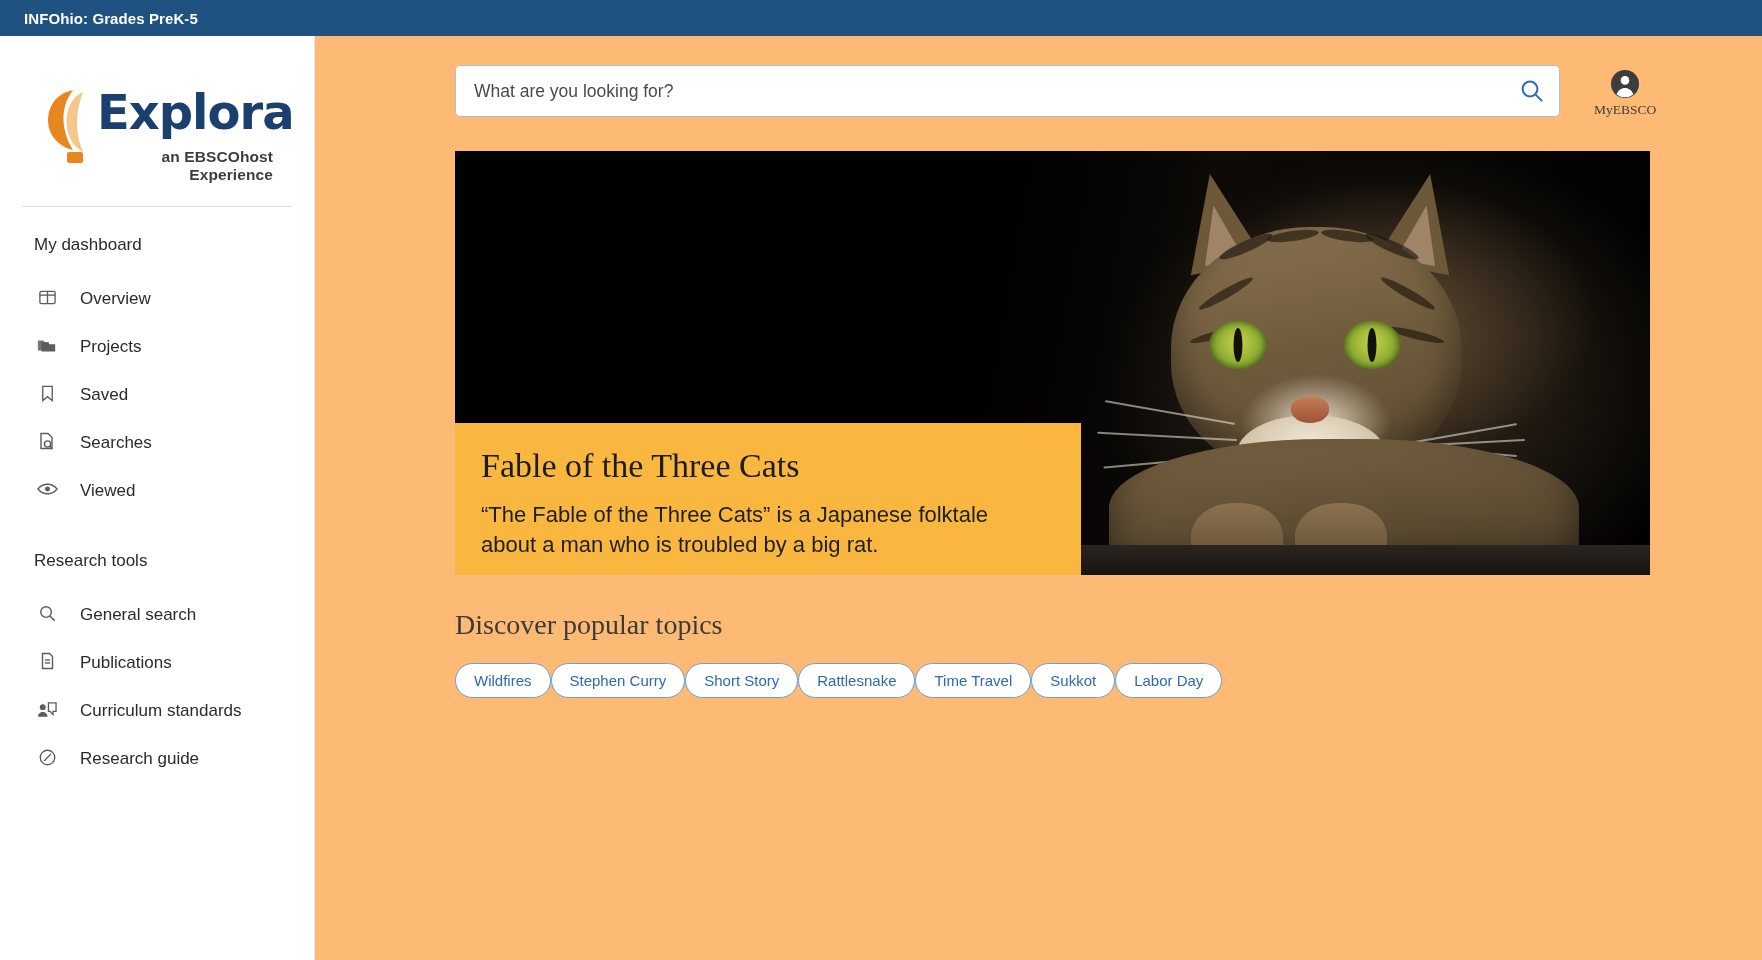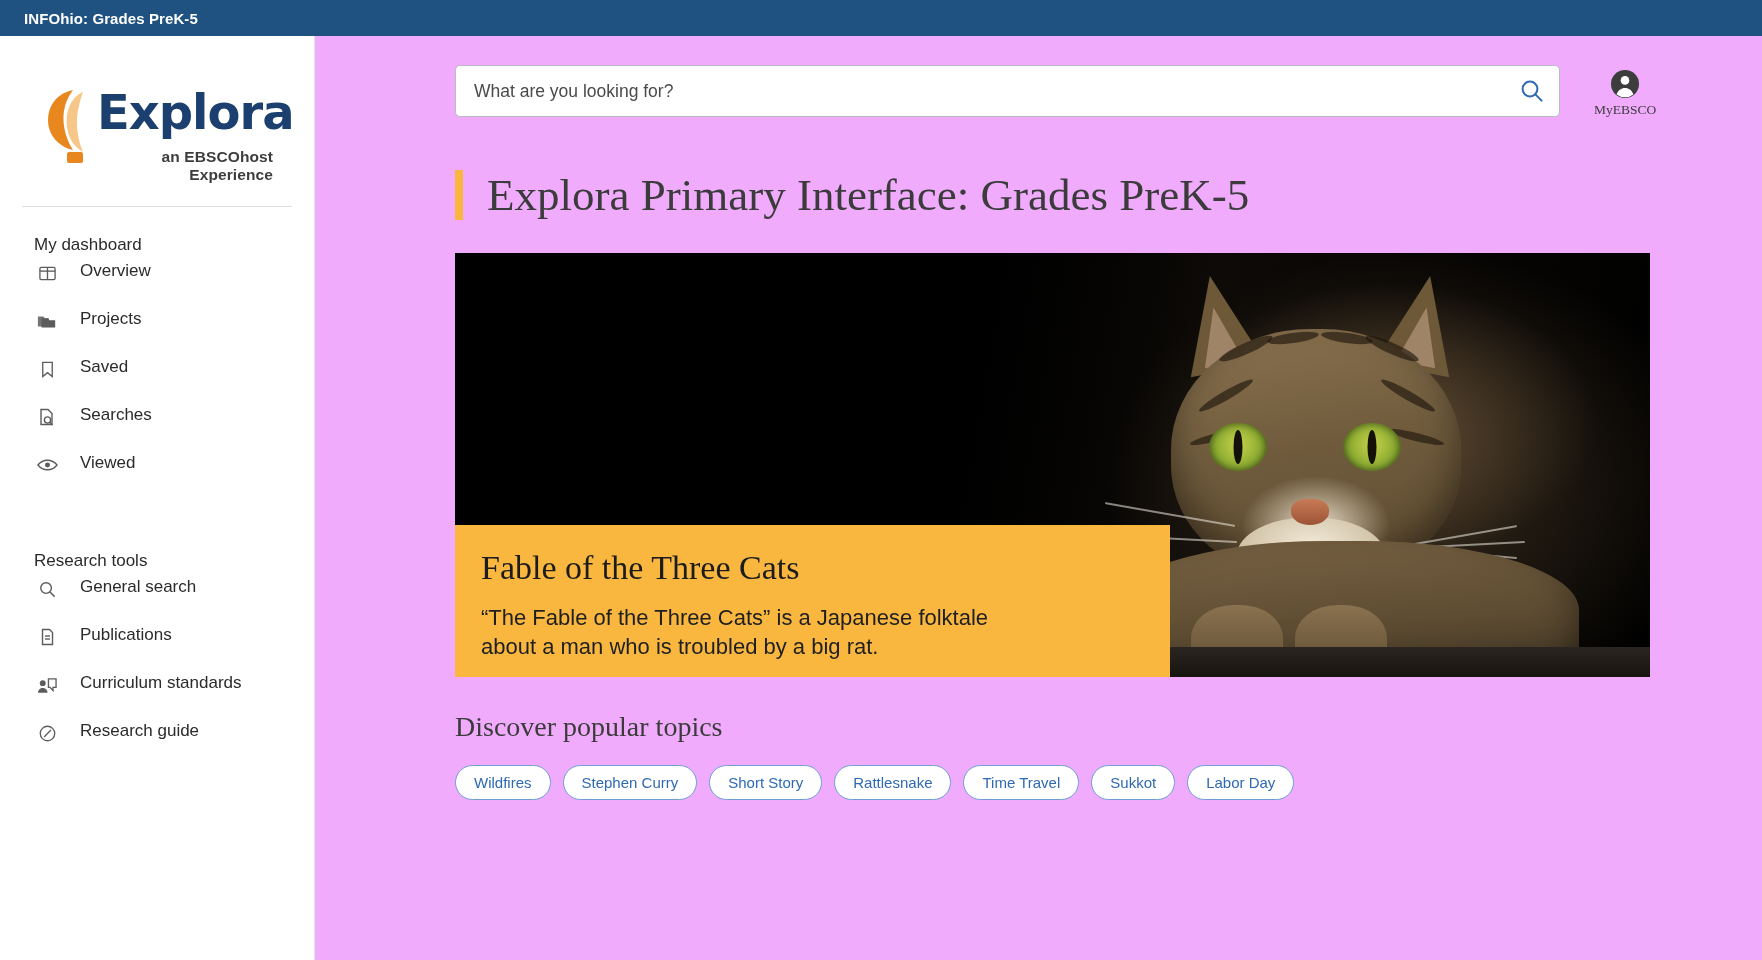--- a/index.html
+++ b/index.html
@@ -52,38 +52,38 @@
   }
   .sb-divider {
     margin: 30px 22px 0 22px;
     border-top: 1px solid #dedede;
   }
   .sb-section-title {
     font-size: 17px; color: #2b2b2b;
     padding: 28px 0 6px 34px;
   }
   .sb-item {
-    display: flex; align-items: flex-start;
+    display: flex; align-items: flex-end;
     height: 48px; padding-left: 34px;
     cursor: pointer;
   }
   .sb-icon {
     width: 26px; height: 24px;
     display: flex; align-items: center; justify-content: center;
     margin-right: 20px;
     color: #5c5c5c;
   }
   .sb-label { font-size: 17px; color: #2b2b2b; }
   .sb-gap { height: 22px; }
 
   
   .main {
     position: absolute; top: 36px; left: 315px;
     width: 1447px; height: 924px;
-    background: #f0abfc;
+    background: #fdba74;
   }
   .search-row {
     display: flex; align-items: flex-start;
     padding: 29px 0 0 140px;
   }
   .search-box {
     position: relative;
     width: 1105px; height: 52px;
     border: 1px solid #b9bcc0;
     border-radius: 5px;
@@ -229,21 +229,21 @@
   }
   .cat-paw.a { left: 96px; }
   .cat-paw.b { left: 200px; }
   .hero-ledge {
     position: absolute; left: 626px; bottom: 0;
     width: 572px; height: 30px;
     background: linear-gradient(180deg, #2a2520, #17130f);
   }
   .hero-panel {
     position: absolute; left: 0; bottom: 0;
-    width: 715px; height: 152px;
+    width: 626px; height: 152px;
     background: #f9b740;
     padding: 24px 30px 16px 26px;
   }
   .hero-title {
     font-family: "Liberation Serif", serif;
     font-size: 34px; color: #1c1c1c;
     font-weight: normal; line-height: 1.1;
   }
   .hero-desc {
     font-size: 22px; color: #1f1f1f;
@@ -252,21 +252,21 @@
   }
 
   
   .topics-title {
     font-family: "Liberation Serif", serif;
     font-size: 28px; color: #3b3b3b;
     margin: 34px 0 8px 140px;
     font-weight: normal;
   }
   .chips {
-    display: flex; flex-wrap: wrap; gap: 12px;
+    display: flex; flex-wrap: wrap; 
     margin: 22px 0 0 140px;
     max-width: 1200px;
   }
   .chip {
     border: 1px solid #6f9ed6;
     border-radius: 20px;
     padding: 8px 18px;
     font-size: 15px;
     color: #2f69b3;
     background: #ffffff;
@@ -417,24 +417,20 @@
       <div class="myebsco">
         <svg width="30" height="30" viewBox="0 0 30 30">
           <circle cx="15" cy="15" r="14" fill="#3d3d3d"></circle>
           <circle cx="15" cy="11.4" r="4.3" fill="#ffffff"></circle>
           <path d="M6.6 25.5c1.4-4.3 4.6-6.6 8.4-6.6s7 2.3 8.4 6.6a14 14 0 0 1-16.8 0z" fill="#ffffff"></path>
         </svg>
         <span class="myebsco-label">MyEBSCO</span>
       </div>
     </div>
 
-    <div class="page-title-row">
-      <div class="title-bar"></div>
-      <h1 class="page-title">Explora Primary Interface: Grades PreK-5</h1>
-    </div>
 
     <div class="hero">
       <div class="hero-photo">
         <div class="cat">
           <div class="cat-ear l"></div>
           <div class="cat-ear r"></div>
           <div class="cat-ear-in l"></div>
           <div class="cat-ear-in r"></div>
           <div class="cat-head">
             <div class="stripe" style="left:46px;top:14px;width:58px;height:11px;transform:rotate(-24deg);"></div>

